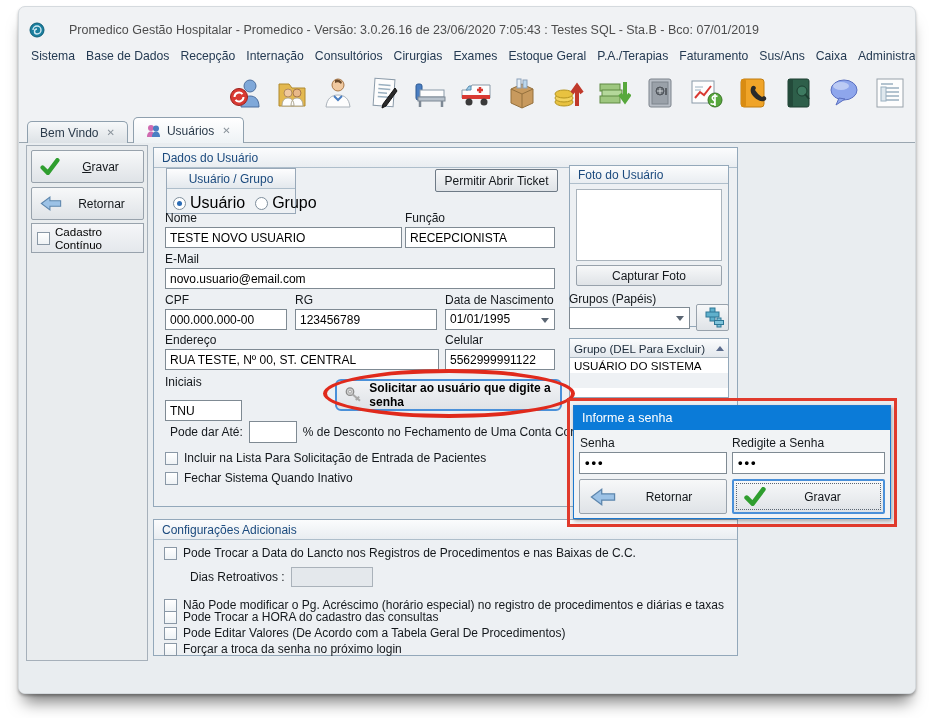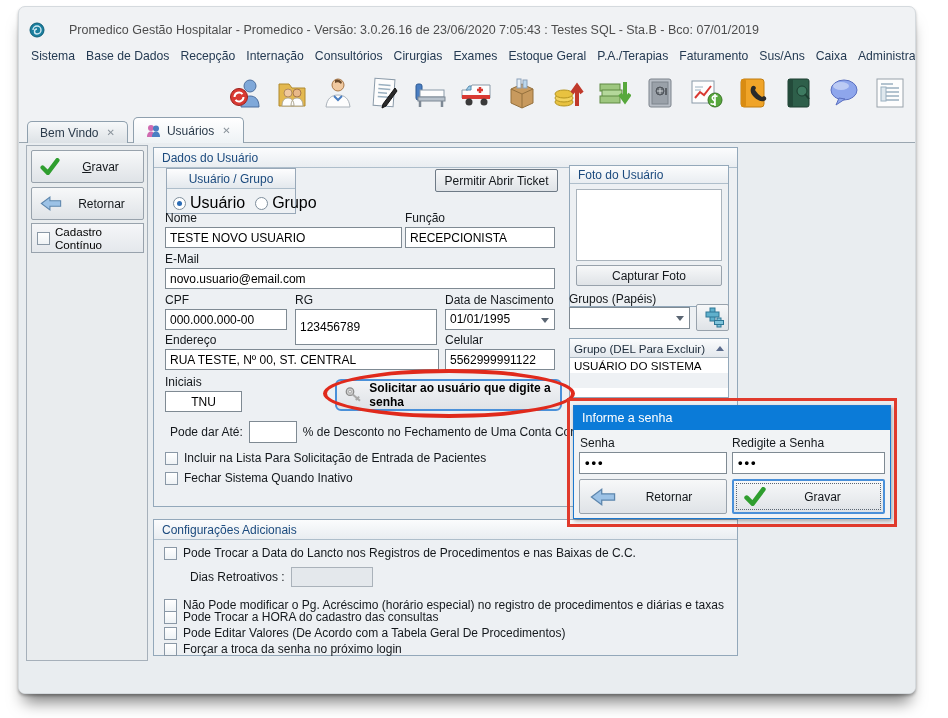--- a/index.html
+++ b/index.html
@@ -61,21 +61,21 @@
   .sbtn .t { flex:1; text-align:center; }
   .cadbox { position:absolute; left:4px; top:77px; width:113px; height:30px; border:1px solid #98a2ac;
     background:linear-gradient(#f5f6f8,#e4e8ec); display:flex; align-items:center; gap:5px; padding:0 5px;
     font-size:11.6px; }
 
   
   .minigrp { position:absolute; left:12px; top:20px; width:130px; height:46px; border:1px solid #98a8b8; background:#eef1f4; }
   .minigrp .hd { height:20px; background:linear-gradient(#fdfdfe,#e3e8ed); border-bottom:1px solid #aebecb;
     color:#1b4a7e; font-size:12px; display:flex; align-items:center; justify-content:center; }
   .minigrp .rads { display:flex; gap:10px; align-items:center; padding:5px 6px; font-size:16px; }
-  .fotogrp { position:absolute; left:415px; top:17px; width:160px; height:142px; border:1px solid #93a8ba; background:#edf0f3; }
+  .fotogrp { position:absolute; left:415px; top:17px; width:160px; height:162px; border:1px solid #93a8ba; background:#edf0f3; }
   .photobox { margin:5px 6px 4px 6px; height:72px; background:#fff; border:1px solid #aab4bd; }
   .capbtn { margin:0 6px; height:21px; }
 
   .listbox { position:absolute; left:415px; top:190px; width:160px; height:60px; border:1px solid #93a8ba; background:#fff; }
   .listhdr { height:19px; background:linear-gradient(#fbfcfd,#e3e8ed); border-bottom:1px solid #aab6c0;
     font-size:11.6px; color:#1c2b3a; display:flex; align-items:center; padding:0 4px; gap:4px; }
   .sortasc { margin-left:auto; width:0; height:0; border-left:4px solid transparent; border-right:4px solid transparent;
     border-bottom:5px solid #5a6b8c; }
   .listrow { height:15px; font-size:11.6px; color:#000; padding:0 4px; display:flex; align-items:center; }
   .listrow.alt { background:#eef1f4; }
@@ -293,34 +293,34 @@
     <input class="inp" style="left: 11px; top: 79px; width: 237px; height: 21px;" value="TESTE NOVO USUARIO">
     <span class="lbl" style="left:251px; top:63px;">Função</span>
     <input class="inp" style="left: 251px; top: 79px; width: 150px; height: 21px;" value="RECEPCIONISTA">
 
     <span class="lbl" style="left:11px; top:104px;">E-Mail</span>
     <input class="inp" style="left: 11px; top: 120px; width: 390px; height: 21px;" value="novo.usuario@email.com">
 
     <span class="lbl" style="left:11px; top:145px;">CPF</span>
     <input class="inp" style="left: 11px; top: 161px; width: 122px; height: 21px;" value="000.000.000-00">
     <span class="lbl" style="left:141px; top:145px;">RG</span>
-    <input class="inp" style="left: 141px; top: 161px; width: 142px; height: 36px;" value="123456789">
+    <input class="inp" style="left: 141px; top: 161px; width: 142px; height: 21px;" value="123456789">
     <span class="lbl" style="left:291px; top:145px;">Data de Nascimento</span>
     <div class="inp" style="left:291px; top:161px; width:110px; height:21px;">
       <span>01/01/1995</span>
       <span class="carr"></span>
     </div>
 
     <span class="lbl" style="left:11px; top:185px;">Endereço</span>
     <input class="inp" style="left: 11px; top: 201px; width: 274px; height: 21px;" value="RUA TESTE, Nº 00, ST. CENTRAL">
     <span class="lbl" style="left:291px; top:185px;">Celular</span>
     <input class="inp" style="left: 291px; top: 201px; width: 110px; height: 21px;" value="5562999991122">
 
     <span class="lbl" style="left:11px; top:227px;">Iniciais</span>
-    <input class="inp" style="left: 11px; top: 243px; width: 77px; height: 21px; text-align: center;" value="TNU">
+    <input class="inp" style="left: 11px; top: 252px; width: 77px; height: 21px;" value="TNU">
 
     <div class="solicitar">
       <svg width="22" height="20" viewBox="0 0 22 20">
         <circle cx="6" cy="6" r="4.5" fill="#cfcfcf" stroke="#8b8b8b" stroke-width="1.5"></circle>
         <circle cx="6" cy="6" r="1.8" fill="#efefef" stroke="#9a9a9a"></circle>
         <path d="M9 9l9 8M15 14l-2 2M17 12l-2 2" stroke="#a9a9a9" stroke-width="2.4"></path>
       </svg>
       <span>Solicitar ao usuário que digite a senha</span>
     </div>
 

